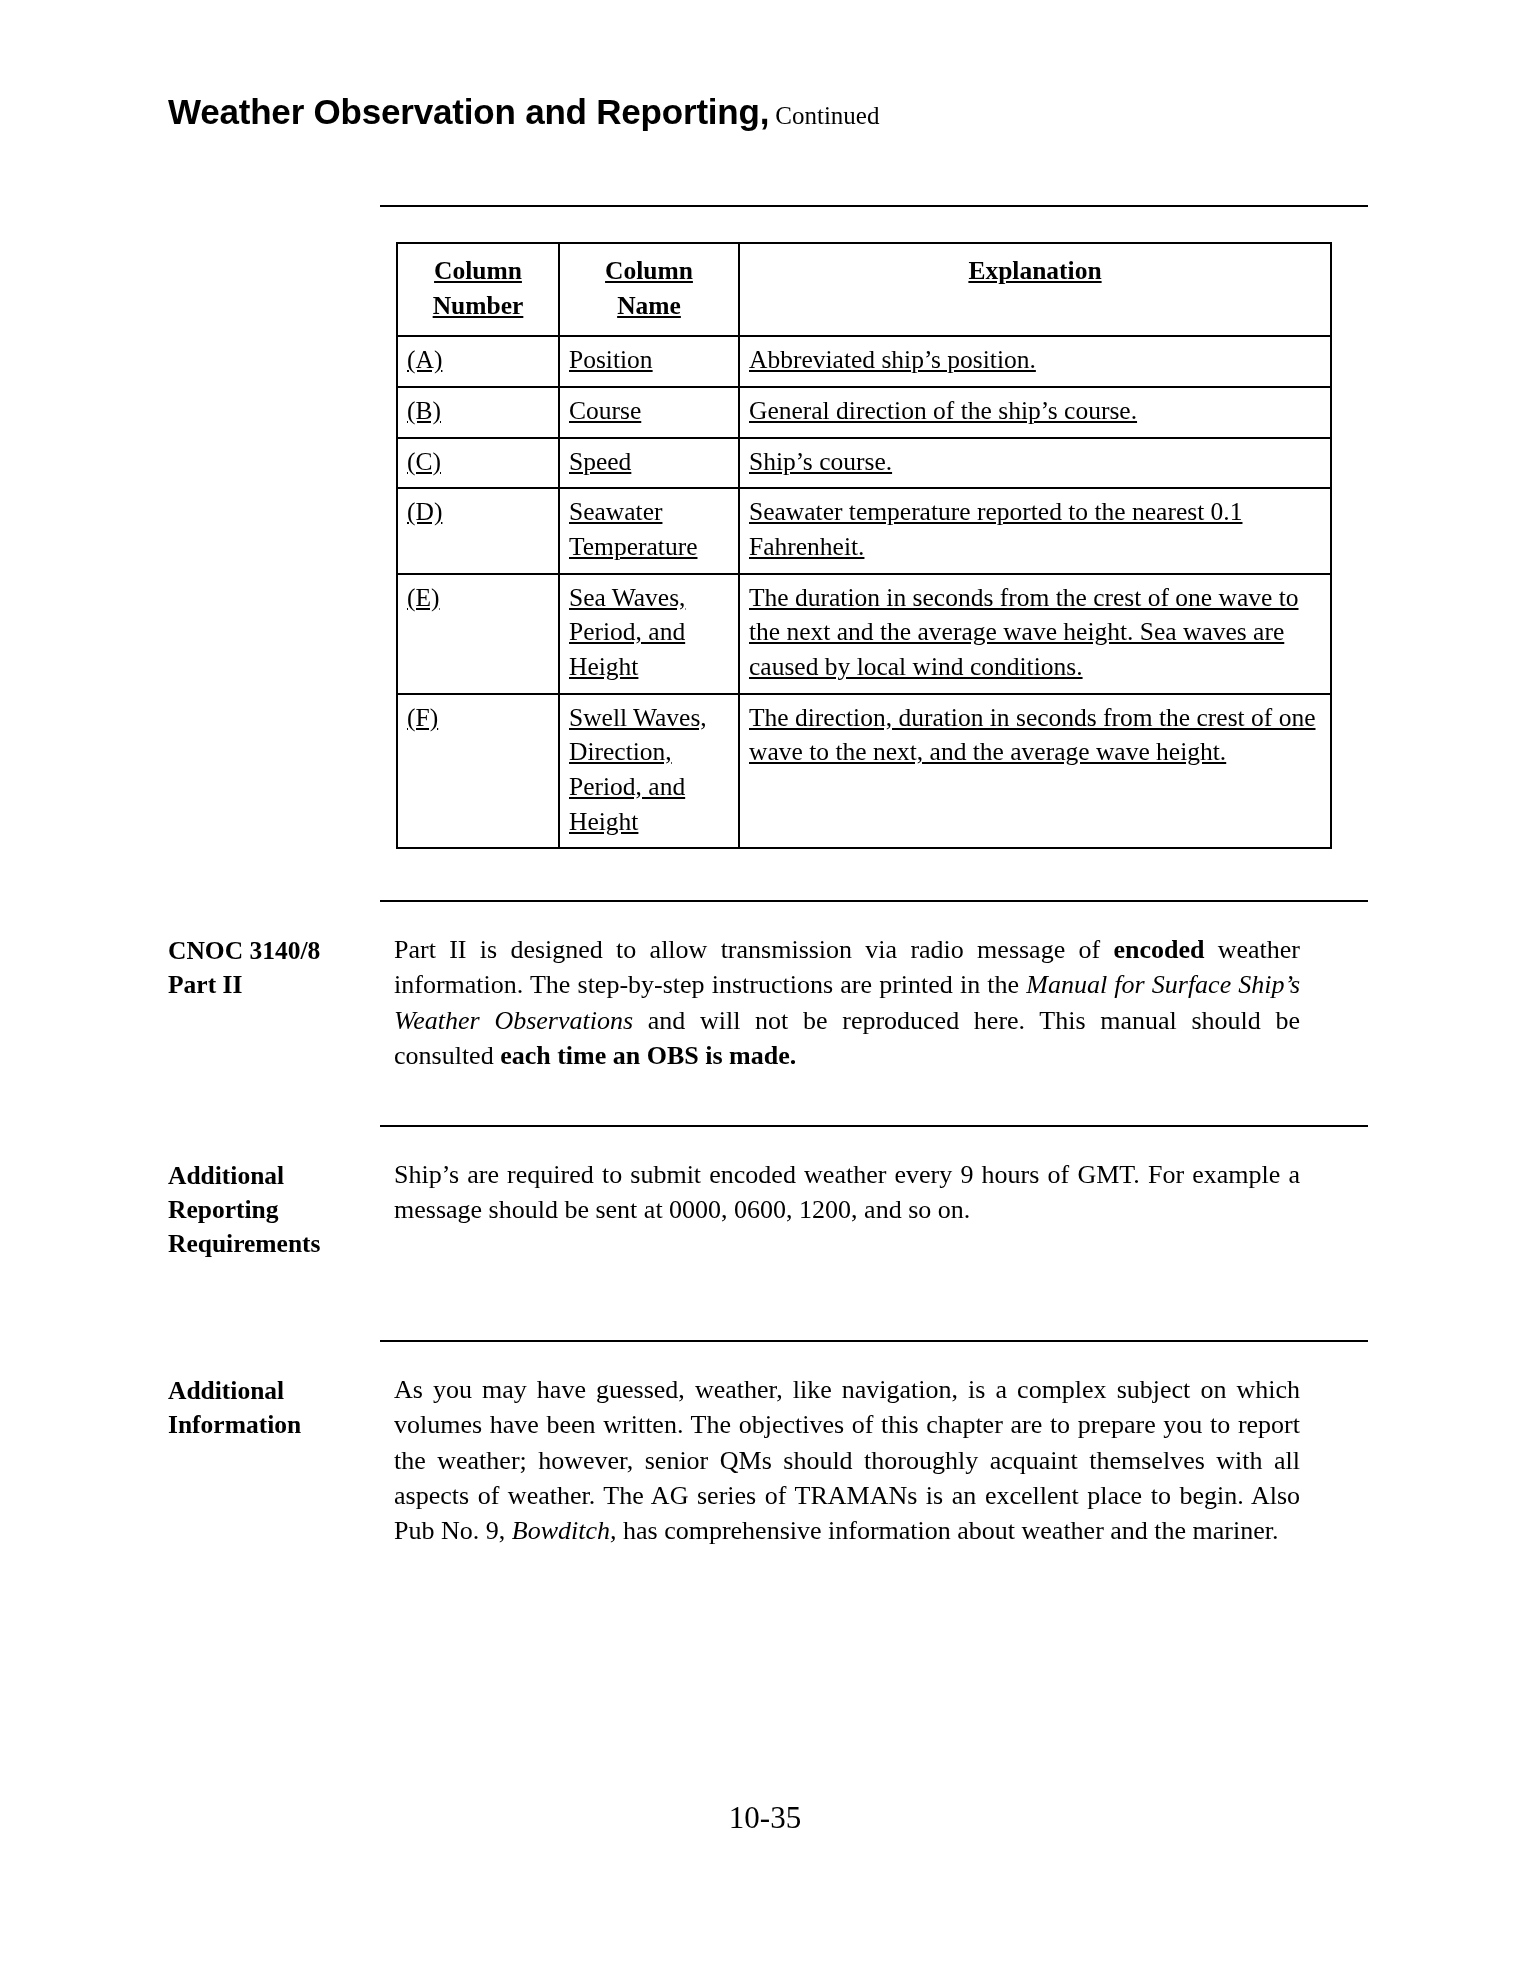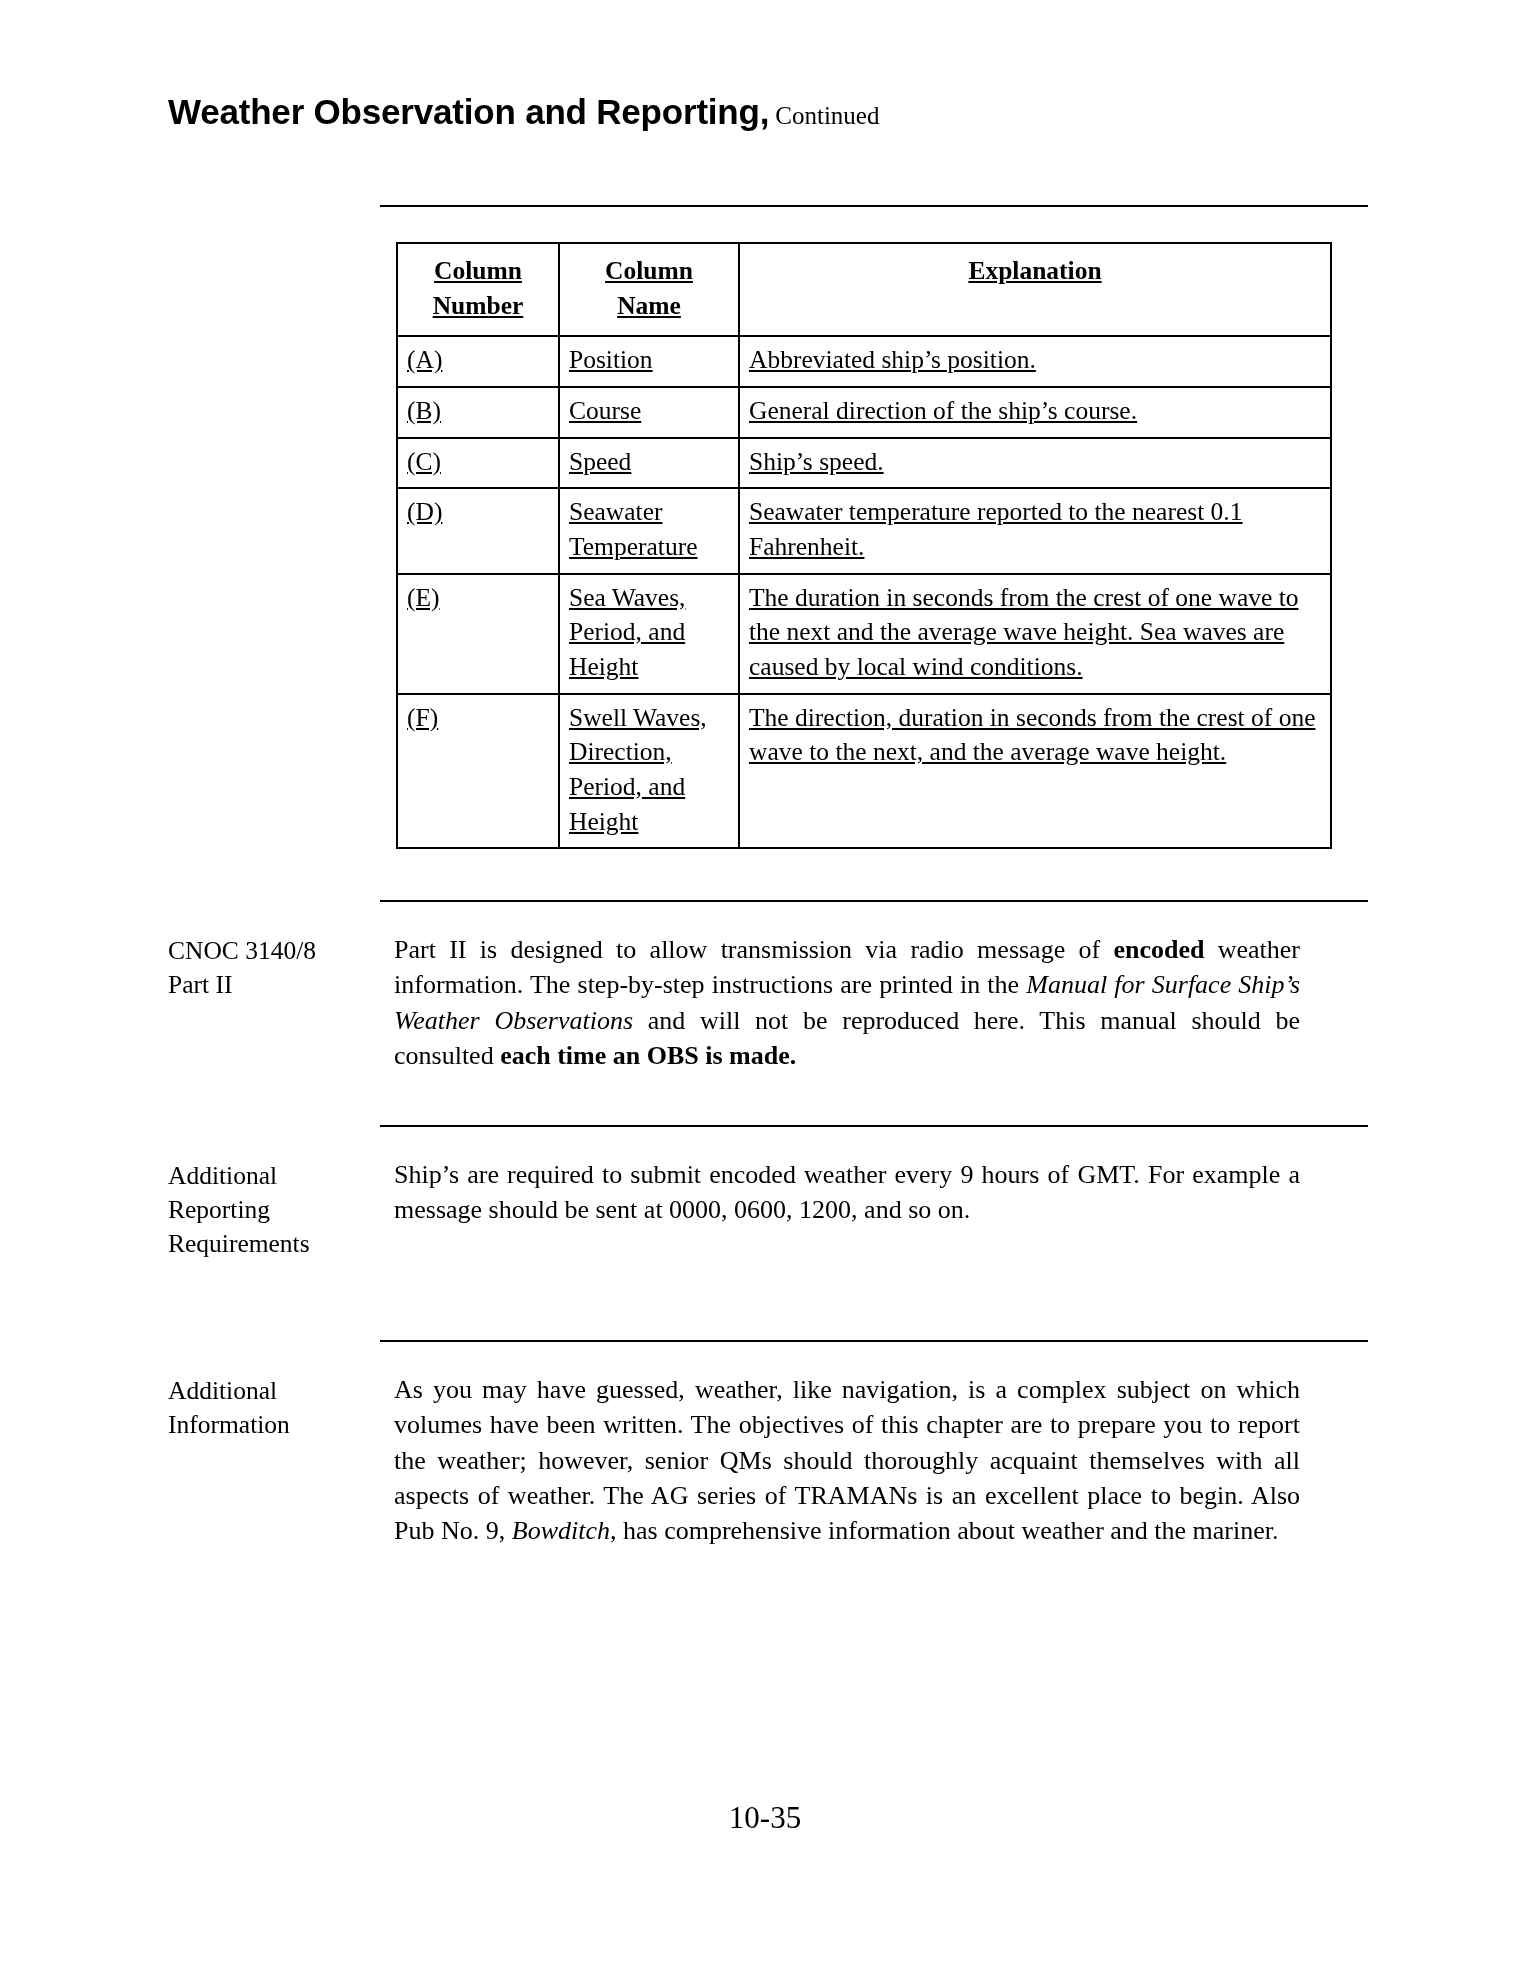--- a/index.html
+++ b/index.html
@@ -94,21 +94,21 @@
     top: 0;
     width: 988px;
     height: 2px;
     background: #000000;
   }
   .sec-label {
     position: absolute;
     left: 0;
     top: 34px;
     width: 200px;
-    font-weight: normal;
+    font-weight: bold;
     font-size: 25.5px;
     line-height: 1.33;
   }
   .sec-body {
     position: absolute;
     left: 212px;
     top: 32px;
     width: 920px;
     font-size: 26px;
     line-height: 1.36;
@@ -164,21 +164,21 @@
         <td class="justify">Abbreviated ship’s position.</td>
       </tr>
       <tr>
         <td class="cell-center">(B)</td>
         <td>Course</td>
         <td class="justify">General direction of the ship’s course.</td>
       </tr>
       <tr>
         <td class="cell-center">(C)</td>
         <td>Speed</td>
-        <td class="justify">Ship’s speed.</td>
+        <td class="justify">Ship’s course.</td>
       </tr>
       <tr>
         <td class="cell-center">(D)</td>
         <td>Seawater Temperature</td>
         <td class="justify">Seawater temperature reported to the nearest 0.1 Fahrenheit.</td>
       </tr>
       <tr>
         <td class="cell-center">(E)</td>
         <td>Sea Waves, Period, and Height</td>
         <td class="justify">The duration in seconds from the crest of one wave to the next and the average wave height. Sea waves are caused by local wind conditions.</td>

